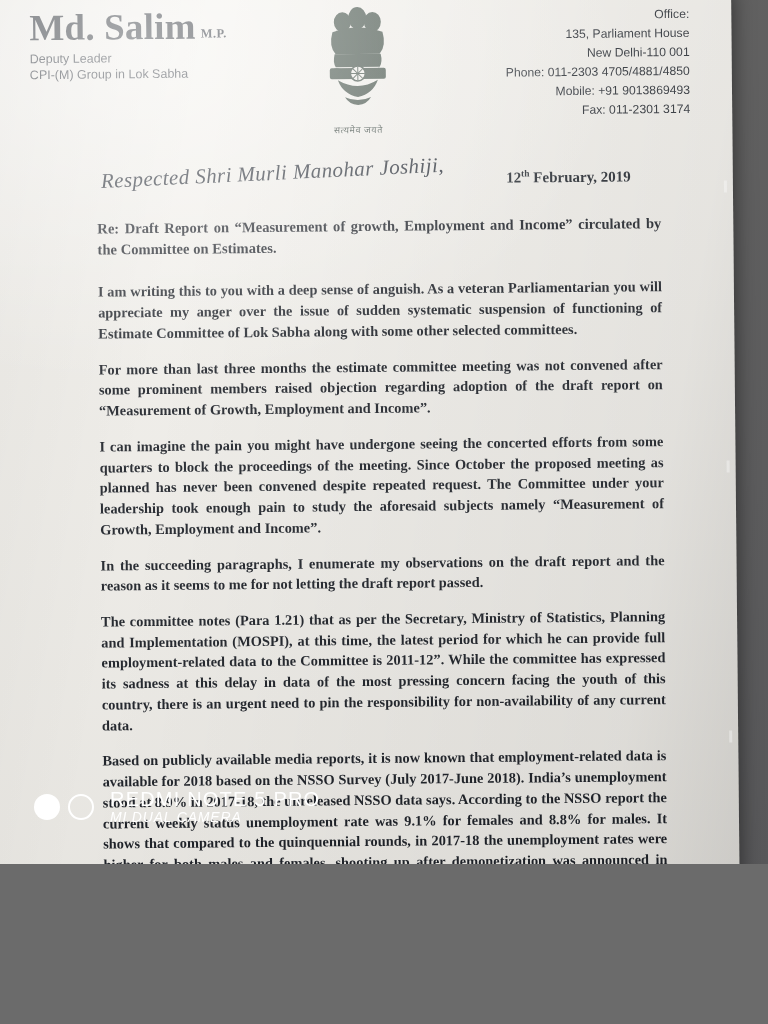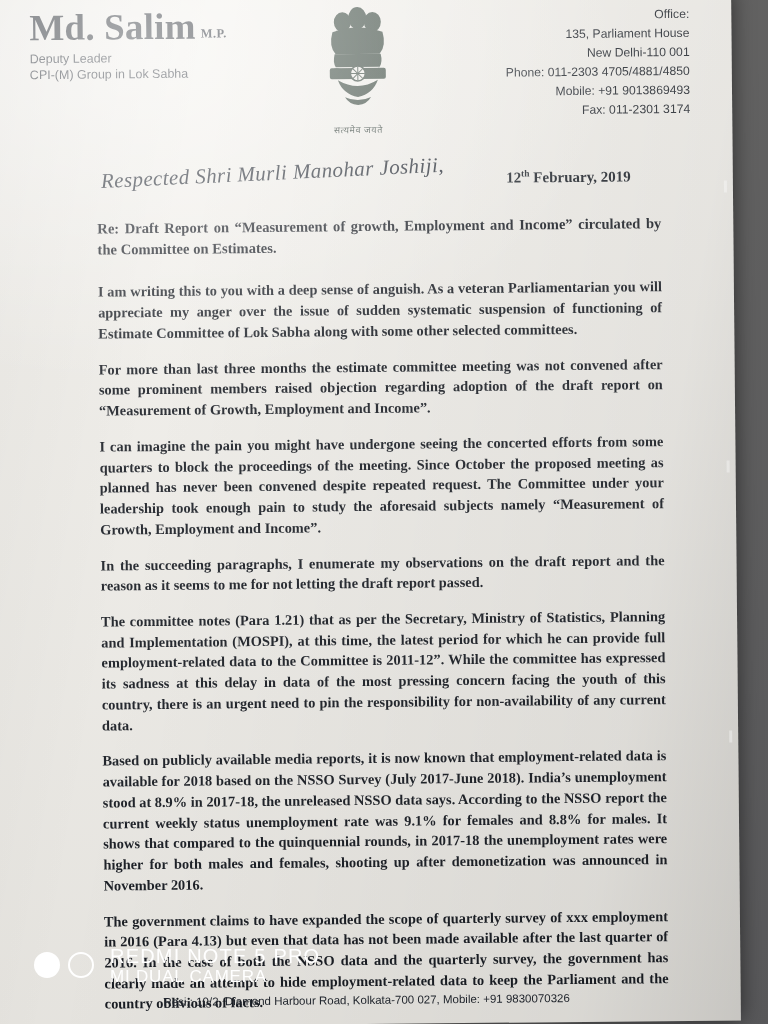--- a/index.html
+++ b/index.html
@@ -9,21 +9,21 @@
   }
   body {
     width: 768px;
     height: 1024px;
     overflow: hidden;
     font-family: "Liberation Serif", serif;
   }
   .page {
     position: relative;
     width: 768px;
-    height: 1024px;
+    height: 864px;
     background: linear-gradient(105deg, #5e5d5b 0%, #6e6d6a 40%, #58585a 100%);
     overflow: hidden;
   }
   
   .paper {
     position: absolute;
     left: -8px;
     top: -6px;
     width: 744px;
     height: 1030px;
@@ -211,21 +211,21 @@
     border-radius: 50%;
     border: 2.5px solid #ffffff;
     box-sizing: border-box;
   }
   .wm-text {
     color: #ffffff;
     font-family: "Liberation Sans", sans-serif;
     line-height: 1.12;
   }
   .wm-line1 { font-size: 20px; letter-spacing: 1.2px; }
-  .wm-line2 { font-size: 17px; letter-spacing: 0.8px; }
+  .wm-line2 { font-size: 14px; letter-spacing: 0.8px; font-style: italic; }
 
   
   .edge-mark {
     position: absolute;
     right: 6px;
     width: 3px;
     height: 12px;
     background: rgba(255,255,255,0.35);
     z-index: 6;
   }

